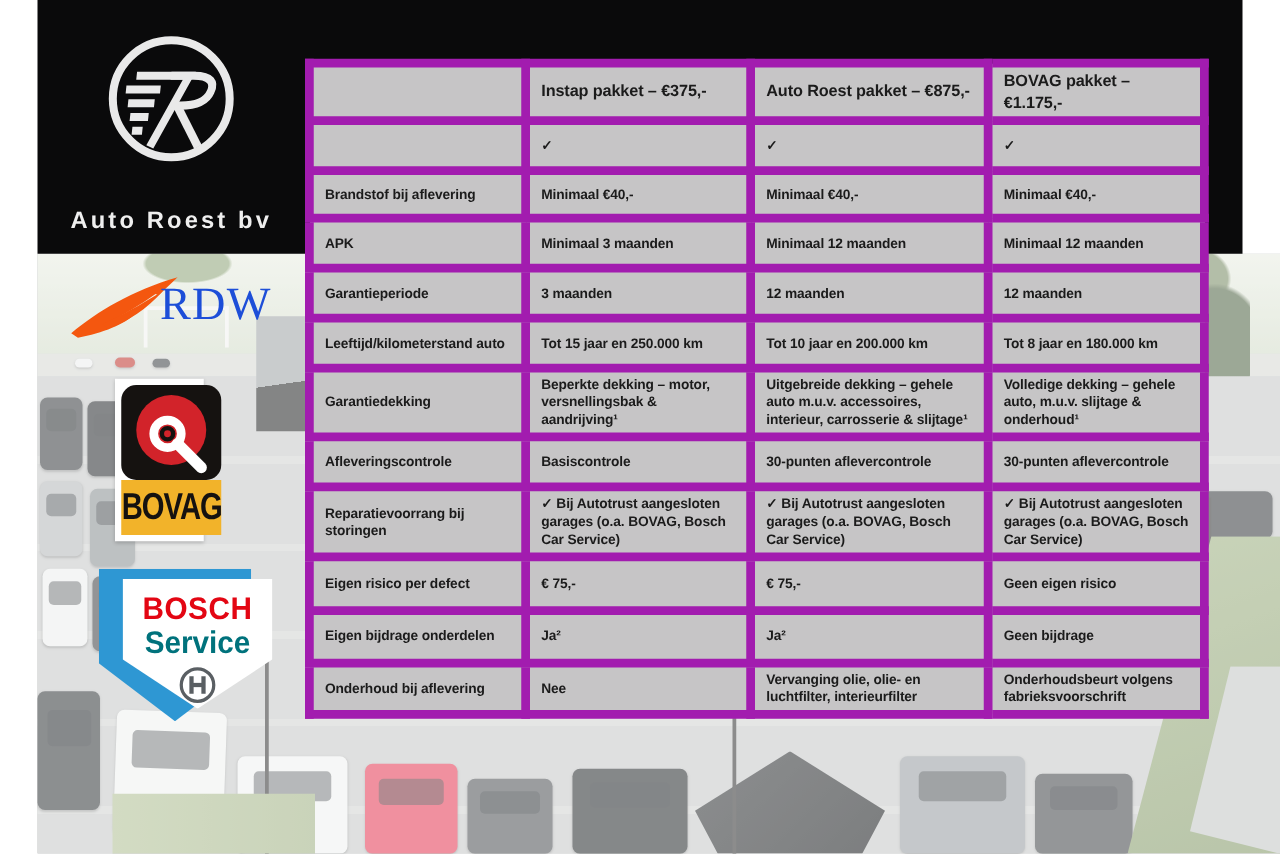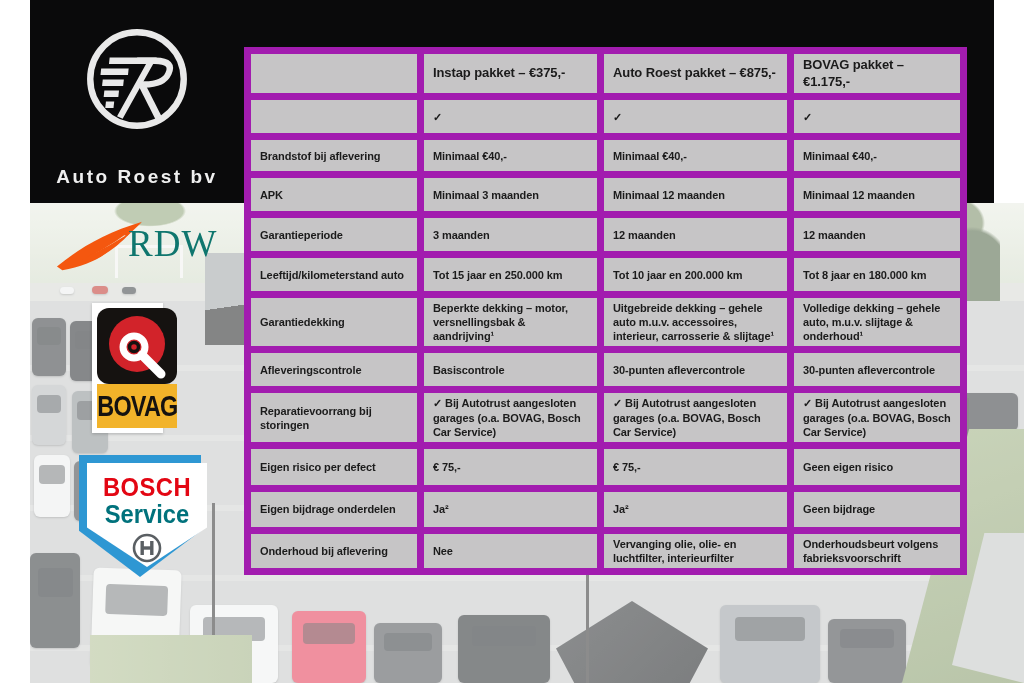--- a/index.html
+++ b/index.html
@@ -45,34 +45,34 @@
   
   .topband{position:absolute;left:30px;top:0;width:964px;height:203px;background:#0a0a0b;}
   .brand{position:absolute;left:0;top:0;width:177px;height:203px;}
   .brand-mark{position:absolute;left:52px;top:24px;}
   .brand-name{position:absolute;left:0;top:166px;width:214px;text-align:center;
     color:#efefef;font-size:19px;font-weight:bold;letter-spacing:2.5px;white-space:nowrap;}
 
   
   .rdw{position:absolute;left:55px;top:220px;width:170px;height:52px;}
   .rdw-text{position:absolute;left:73px;top:2px;font-family:"Liberation Serif",serif;
-    font-size:37px;color:#0f766e;letter-spacing:1px;}
+    font-size:37px;color:#1d4ed8;letter-spacing:1px;}
 
   
   .bovag{position:absolute;left:92px;top:303px;width:71px;height:130px;background:#ffffff;
     padding:5px;box-sizing:border-box;box-shadow:0 1px 3px rgba(0,0,0,.2);}
   .bovag-square{position:relative;width:80px;height:76px;background:#151210;border-radius:12px;}
   .bovag-yellow{width:80px;height:44px;background:#f2b32a;display:flex;align-items:center;justify-content:center;}
   .bovag-word{font-size:30px;font-weight:bold;color:#151210;transform:scaleX(0.78);letter-spacing:-1px;}
 
   
   .bosch{position:absolute;left:79px;top:455px;width:122px;height:122px;}
   .bosch-blue{position:absolute;inset:0;background:#2e97d3;
     clip-path:polygon(0 0,100% 0,100% 62%,50% 100%,0 62%);}
-  .bosch-white{position:absolute;left:8px;top:8px;width:120px;height:104px;background:#ffffff;
+  .bosch-white{position:absolute;left:19px;top:8px;width:120px;height:104px;background:#ffffff;
     clip-path:polygon(0 0,100% 0,100% 62%,50% 100%,0 62%);text-align:center;}
   .bosch-word{margin-top:10px;font-size:25px;font-weight:bold;color:#e30613;letter-spacing:.5px;transform:scaleX(0.95);}
   .bosch-service{font-size:25px;font-weight:bold;color:#00727c;margin-top:-2px;transform:scaleX(0.95);}
 
   
   .pkg-table{position:absolute;left:244px;top:47px;width:716px;border-collapse:collapse;table-layout:fixed;}
   .pkg-table th,.pkg-table td{background:#c6c5c6;border:7px solid #a21caf;color:#1b1b1b;
     padding:3px 9px;vertical-align:middle;text-align:left;letter-spacing:-.1px;line-height:1.28;}
   .pkg-table{border-top:3px solid #a89ab0;}
   .pkg-table th{font-size:13px;font-weight:bold;}

